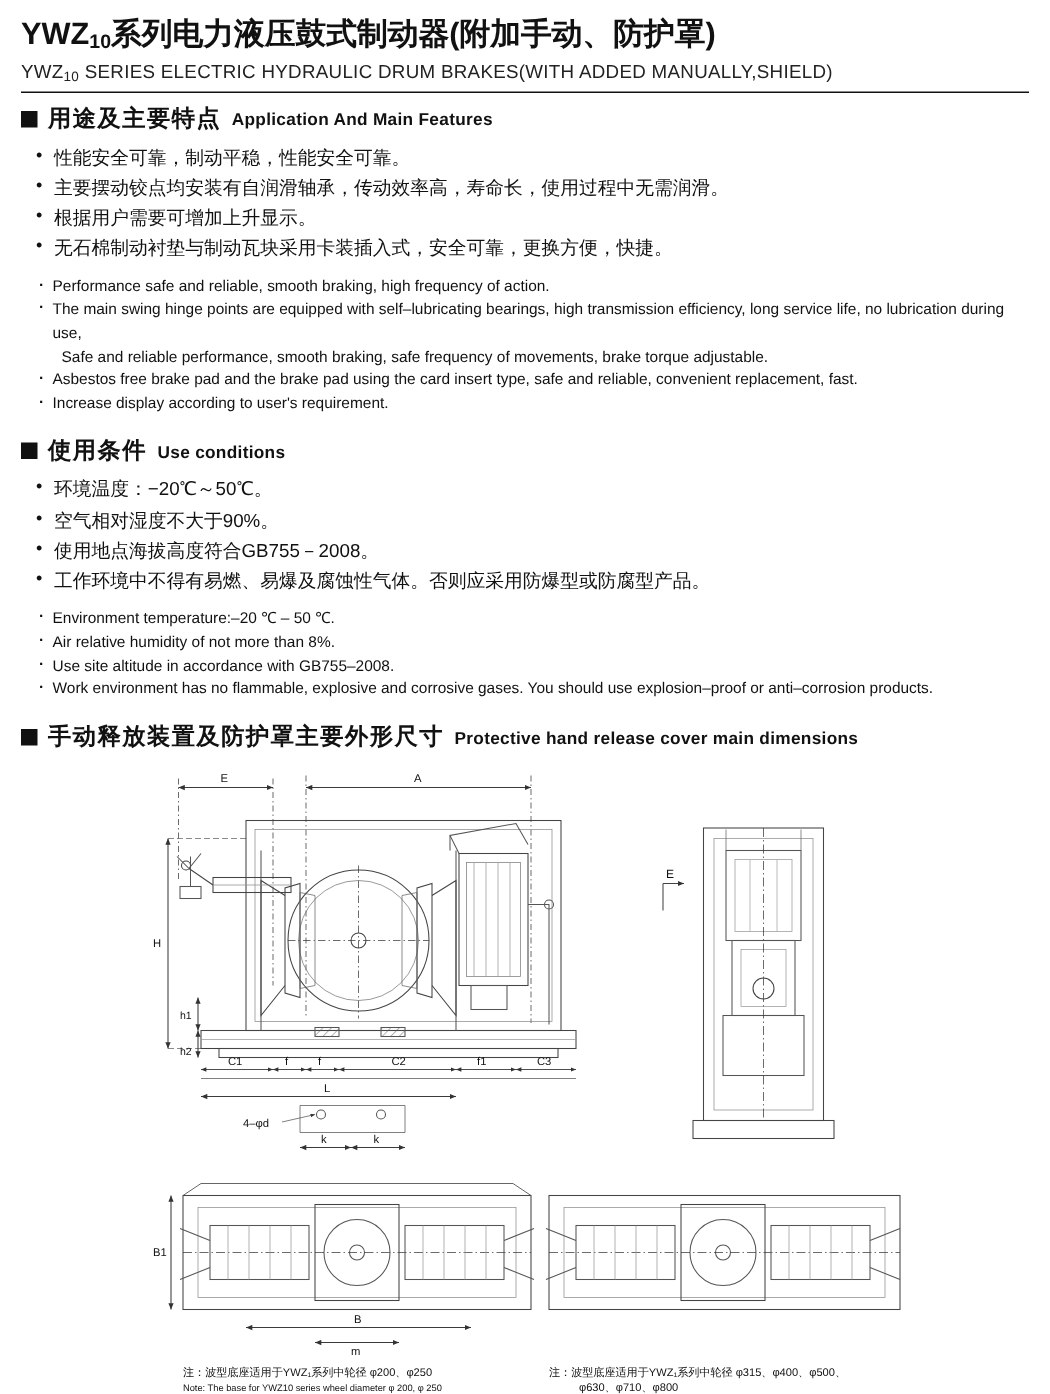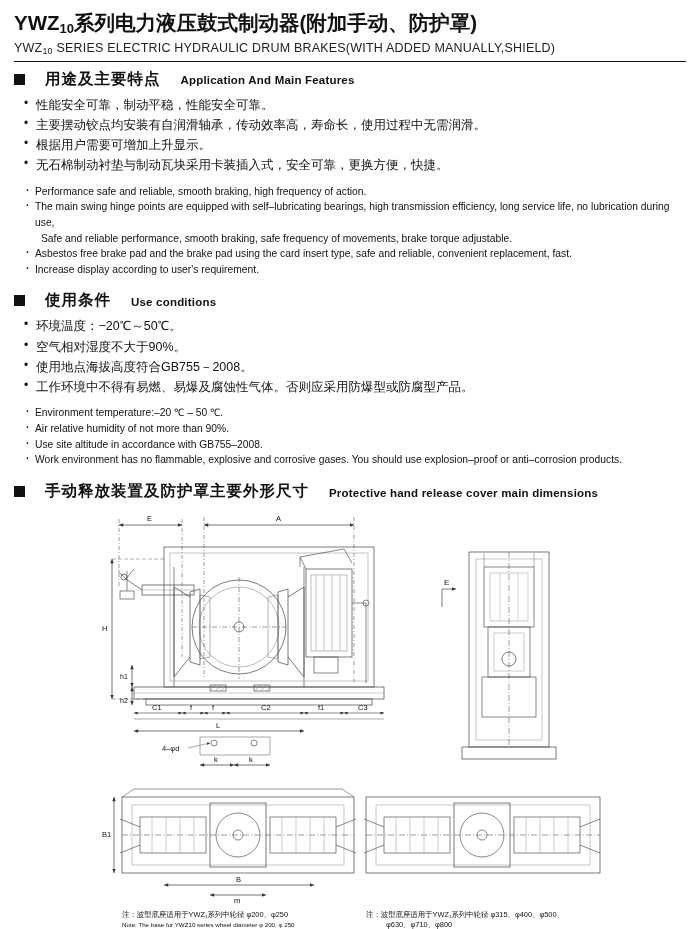--- a/index.html
+++ b/index.html
@@ -52,21 +52,21 @@
   .rule {
     height: 1px;
     background: #111;
     margin-top: 6px;
     margin-bottom: 7px;
   }
   
   .sec-head {
     display: flex;
     align-items: center;
-    gap: 20px;
+    gap: 7px;
     margin-top: 4px;
     margin-bottom: 5px;
   }
   .sec-mark {
     width: 11px;
     height: 11px;
     background: #111;
     display: inline-block;
     flex: 0 0 auto;
   }
@@ -176,21 +176,21 @@
   </div>
   <ul class="cn-list">
     <li>环境温度：−20℃～50℃。</li>
     <li>空气相对湿度不大于90%。</li>
     <li>使用地点海拔高度符合GB755－2008。</li>
     <li>工作环境中不得有易燃、易爆及腐蚀性气体。否则应采用防爆型或防腐型产品。</li>
   </ul>
   <div class="gap-s"></div>
   <ul class="en-list">
     <li><span>Environment temperature:–20 ℃ – 50 ℃.</span></li>
-    <li><span>Air relative humidity of not more than 90%.</span></li>
+    <li><span>Air relative humidity of not more than 8%.</span></li>
     <li><span>Use site altitude in accordance with GB755–2008.</span></li>
     <li><span>Work environment has no flammable, explosive and corrosive gases. You should use explosion–proof or anti–corrosion products.</span></li>
   </ul>
 
   <div class="gap-m"></div>
 
   <div class="sec-head">
     <span class="sec-mark"></span>
     <span class="sec-cn">手动释放装置及防护罩主要外形尺寸</span>
     <span class="sec-en">Protective hand release cover main dimensions</span>

